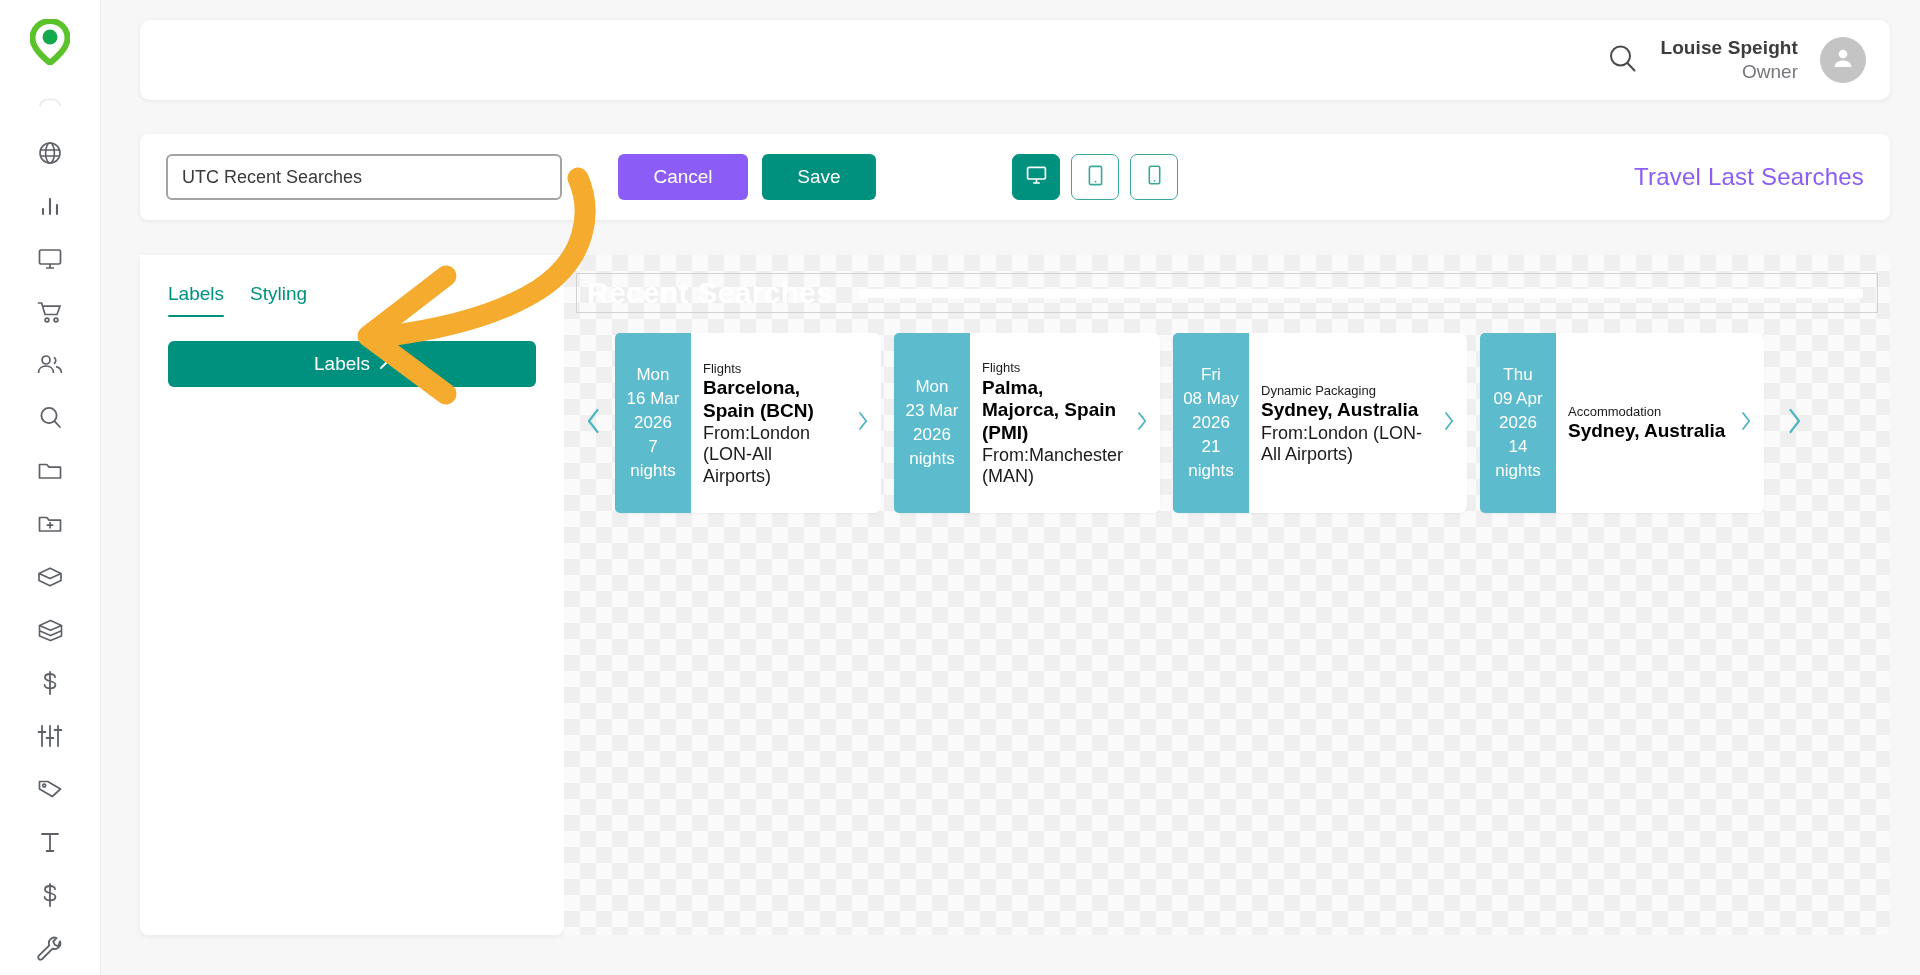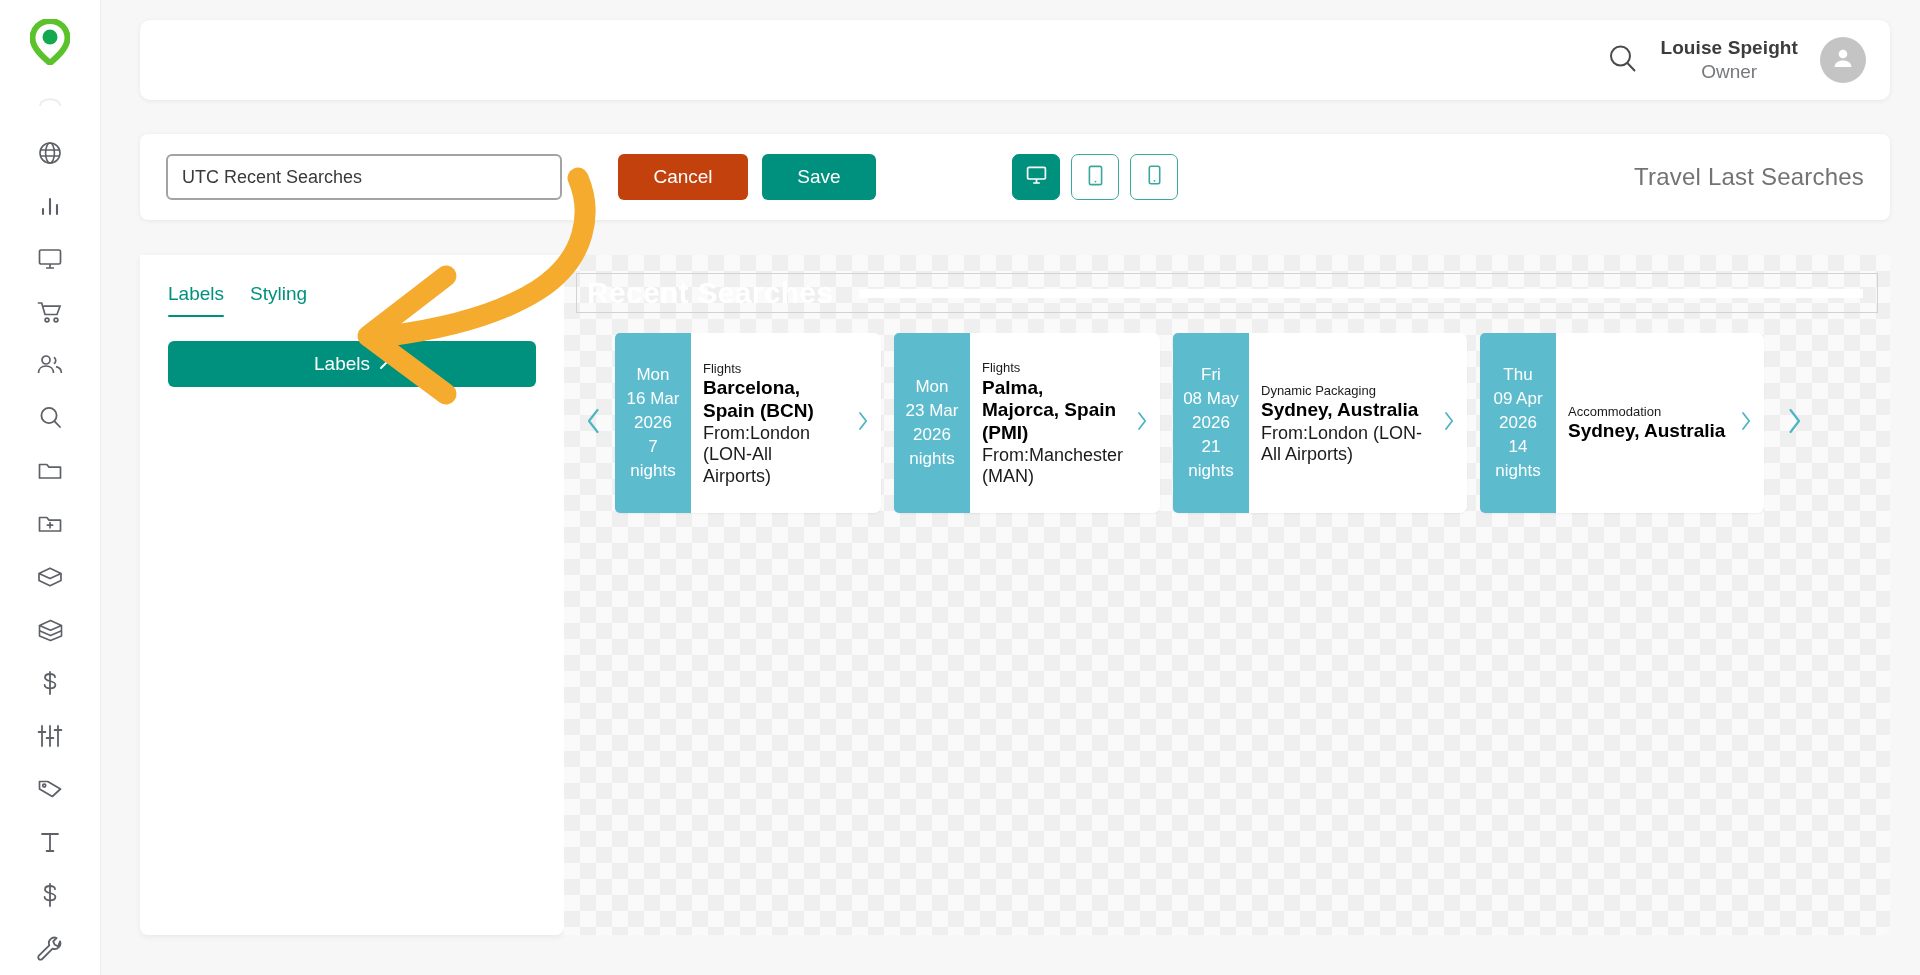--- a/index.html
+++ b/index.html
@@ -35,21 +35,21 @@
   
   #topbar {
     position: absolute; left: 140px; top: 20px;
     width: 1750px; height: 80px;
     background: #fff; border-radius: 10px;
     box-shadow: 0 1px 5px rgba(0,0,0,.07);
     display: flex; align-items: center; justify-content: flex-end;
     padding-right: 24px; gap: 22px;
   }
   #topbar .search-btn { color:#4a4a4a; cursor:pointer; display:flex; }
-  #topbar .user-block { text-align: center; line-height: 1.15; }
+  #topbar .user-block { text-align: right; line-height: 1.15; }
   #topbar .user-name { font-size: 19px; font-weight: bold; color: #3c3c3c; letter-spacing:.1px; }
   #topbar .user-role { font-size: 19px; color: #76787c; margin-top: 2px; }
   #topbar .avatar {
     width: 46px; height: 46px; border-radius: 50%;
     background: #c4c4c4; display:flex; align-items:center; justify-content:center;
     color:#fff;
   }
 
   
   #actionbar {
@@ -66,33 +66,33 @@
     padding: 0 14px; font-size: 18px; color: #3a3a3a;
     font-family: "Liberation Sans", sans-serif;
     background: #fff; outline: none;
   }
   .btn {
     border: none; border-radius: 6px; cursor: pointer;
     font-family: "Liberation Sans", sans-serif; font-size: 19px;
     color: #fff; height: 46px;
     display:flex; align-items:center; justify-content:center;
   }
-  #cancel-btn { background: #c2410c; width: 130px; margin-left: 56px; }
+  #cancel-btn { background: #8b5cf6; width: 130px; margin-left: 56px; }
   #save-btn   { background: #00917e; width: 114px; margin-left: 14px; }
 
   .device-group { display: flex; gap: 11px; margin-left: 136px; }
   .device-btn {
     width: 48px; height: 46px; border-radius: 7px;
     border: 1.6px solid #3aa79b; background: #fff; color: #3aa79b;
     display:flex; align-items:center; justify-content:center; cursor:pointer;
   }
   .device-btn.active { background:#00917e; border-color:#00917e; color:#fff; }
 
   #section-title {
-    margin-left: auto; font-size: 24px; color: #737373;
+    margin-left: auto; font-size: 24px; color: #8b5cf6;
     letter-spacing: .2px;
   }
 
   
   #editor-panel {
     position: absolute; left: 140px; top: 255px;
     width: 424px; height: 680px;
     background: #fff;
     border-radius: 0 0 8px 8px;
     box-shadow: 0 2px 6px rgba(0,0,0,.06);

